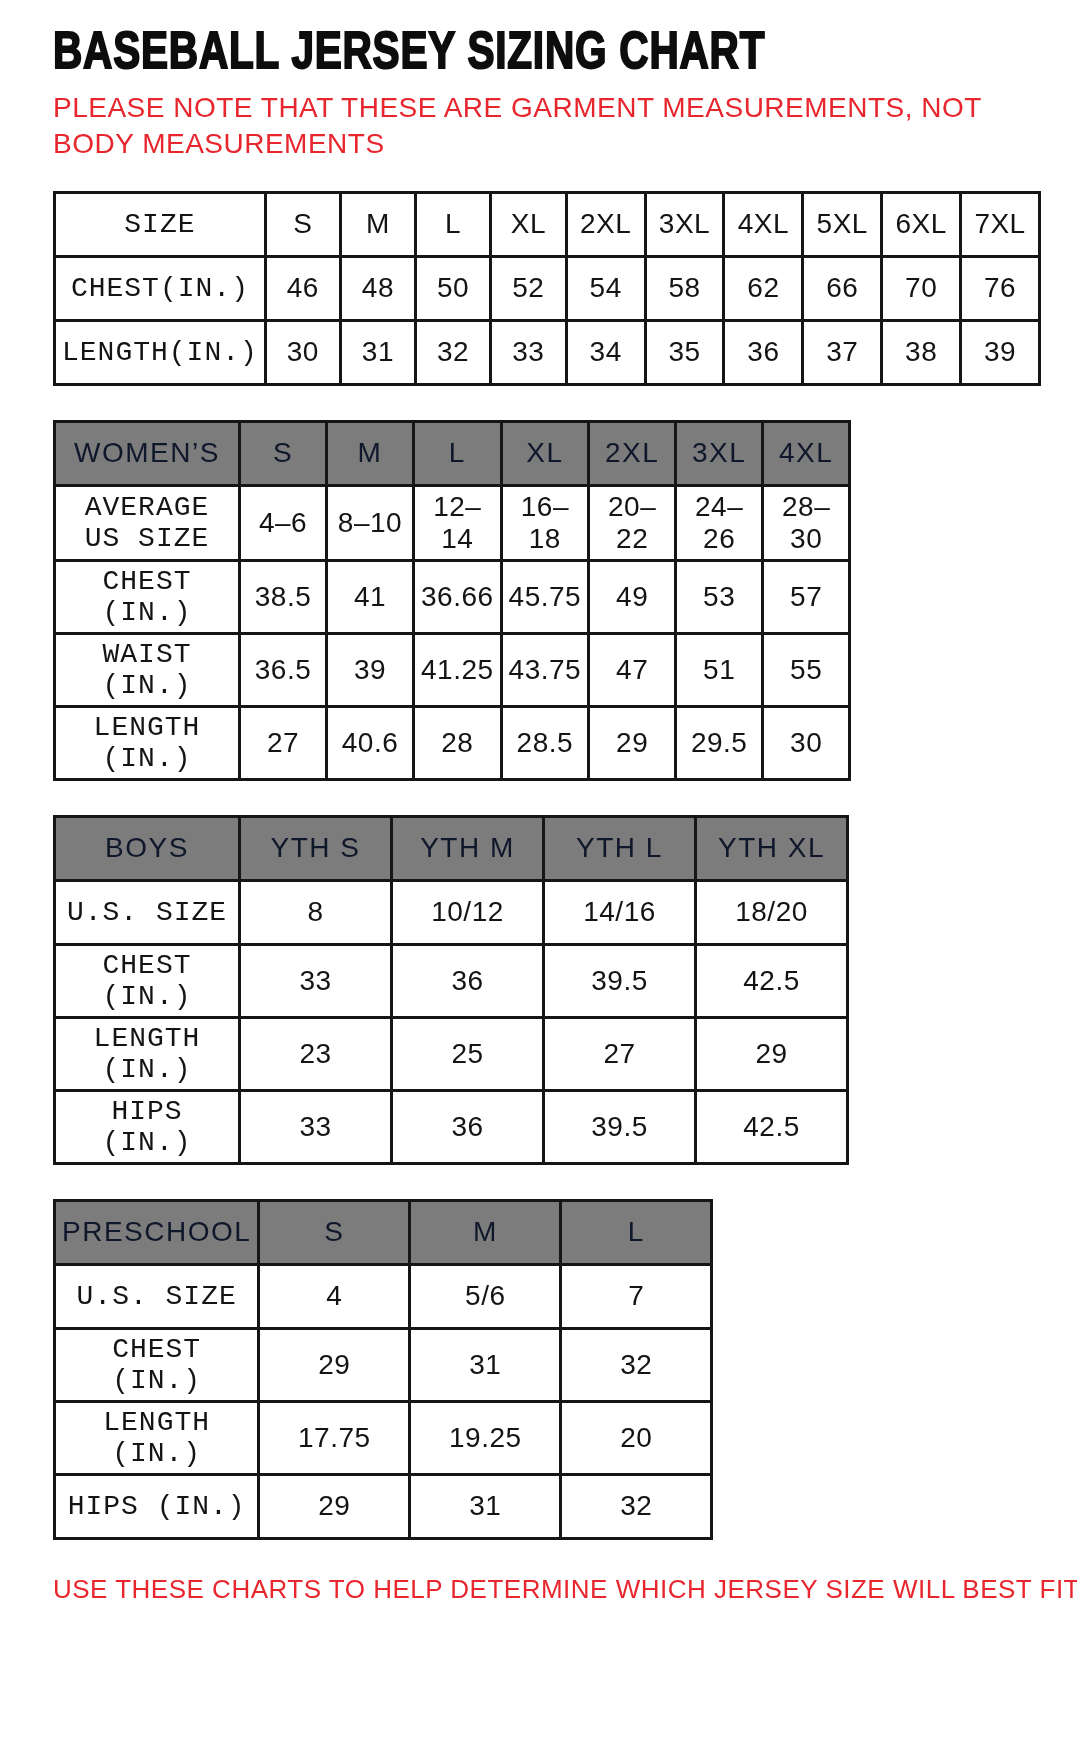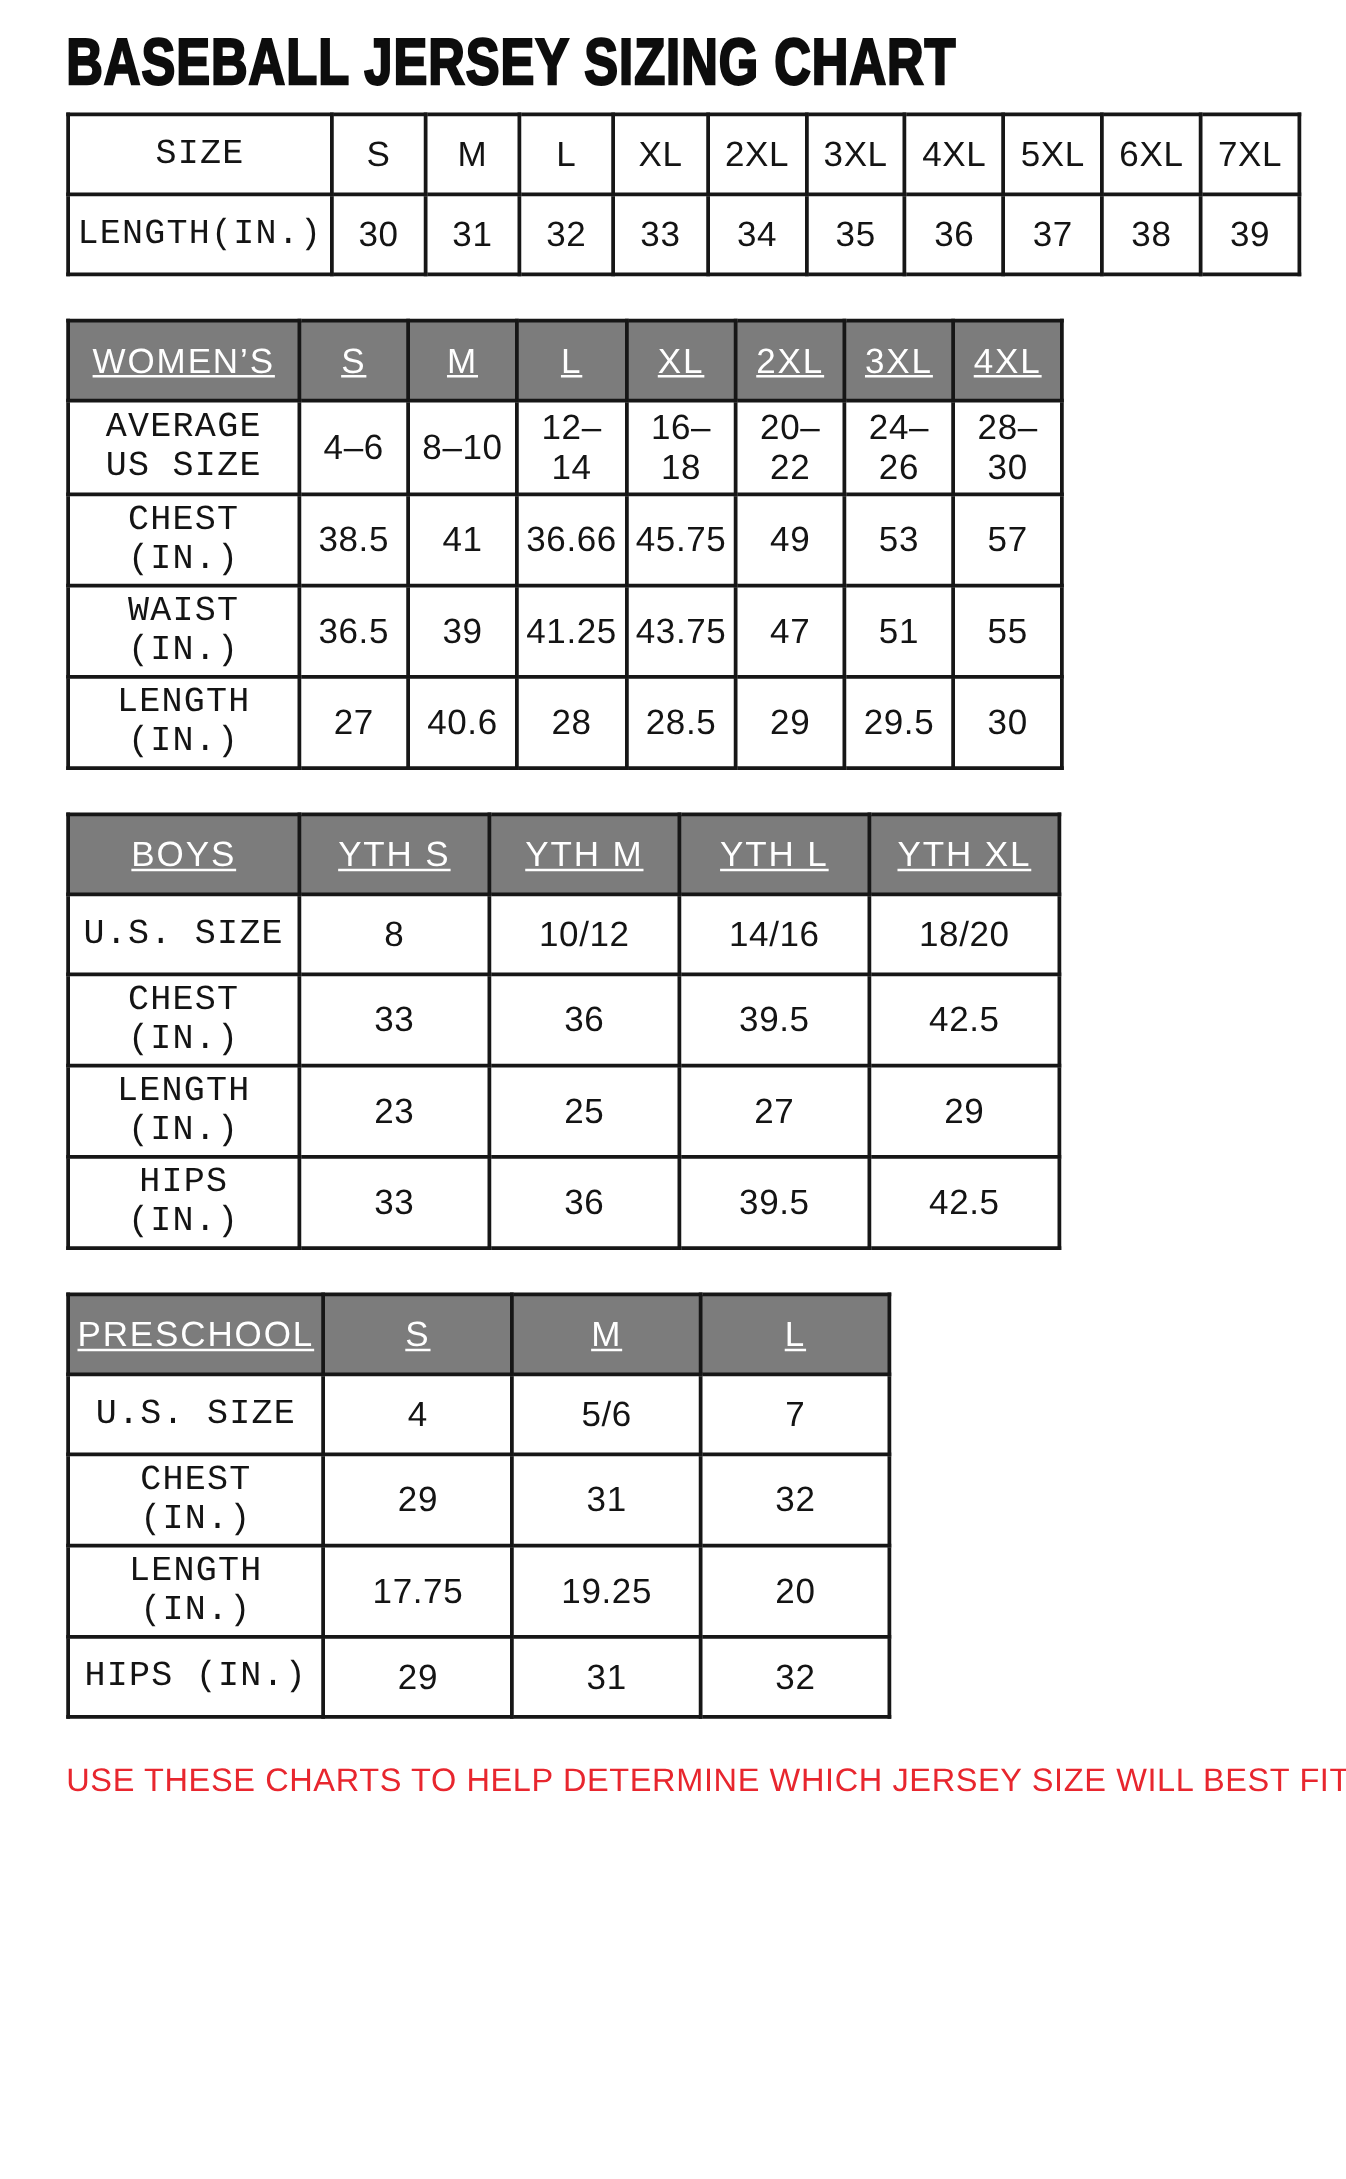--- a/index.html
+++ b/index.html
@@ -55,23 +55,22 @@
   }
   .tbl .banner{
     background:var(--header-gray);
     color:#ffffff;
     font-size:31px;
     letter-spacing:4px;
     height:68px;
   }
   .tbl .head-row th{
     background:var(--header-gray);
-    color:#ffffff;
+    color:#0f172a;
     letter-spacing:1.5px;
-    text-decoration:underline;
   }
   .tbl .row-label{
     white-space:pre-line;
     letter-spacing:1px;
     font-family:Liberation Mono, monospace;
   }
   .c-label{width:185px;}
   .mens      .c-val{width:82px;}
   .womens    .c-val{width:87px;}
   .boys      .c-val{width:152px;}
@@ -84,20 +83,21 @@
     white-space:nowrap;
   }
 </style>
 </head>
 <body>
 
 <div class="page">
 
   <h1 class="title">BASEBALL JERSEY SIZING CHART</h1>
 
+  <p class="note">PLEASE NOTE THAT THESE ARE GARMENT MEASUREMENTS, NOT BODY MEASUREMENTS</p>
 
   <table class="tbl mens">
     <colgroup>
       <col class="c-label">
       <col class="c-val">
         <col class="c-val">
         <col class="c-val">
         <col class="c-val">
         <col class="c-val">
       <col class="c-val">
@@ -114,20 +114,33 @@
           <td>L</td>
           <td>XL</td>
           <td>2XL</td>
           <td>3XL</td>
           <td>4XL</td>
           <td>5XL</td>
           <td>6XL</td>
           <td>7XL</td>
         </tr>
         <tr>
+          <th class="row-label">CHEST(IN.)</th>
+          <td>46</td>
+          <td>48</td>
+          <td>50</td>
+          <td>52</td>
+          <td>54</td>
+          <td>58</td>
+          <td>62</td>
+          <td>66</td>
+          <td>70</td>
+          <td>76</td>
+        </tr>
+        <tr>
           <th class="row-label">LENGTH(IN.)</th>
           <td>30</td>
           <td>31</td>
           <td>32</td>
           <td>33</td>
           <td>34</td>
           <td>35</td>
           <td>36</td>
           <td>37</td>
           <td>38</td>

